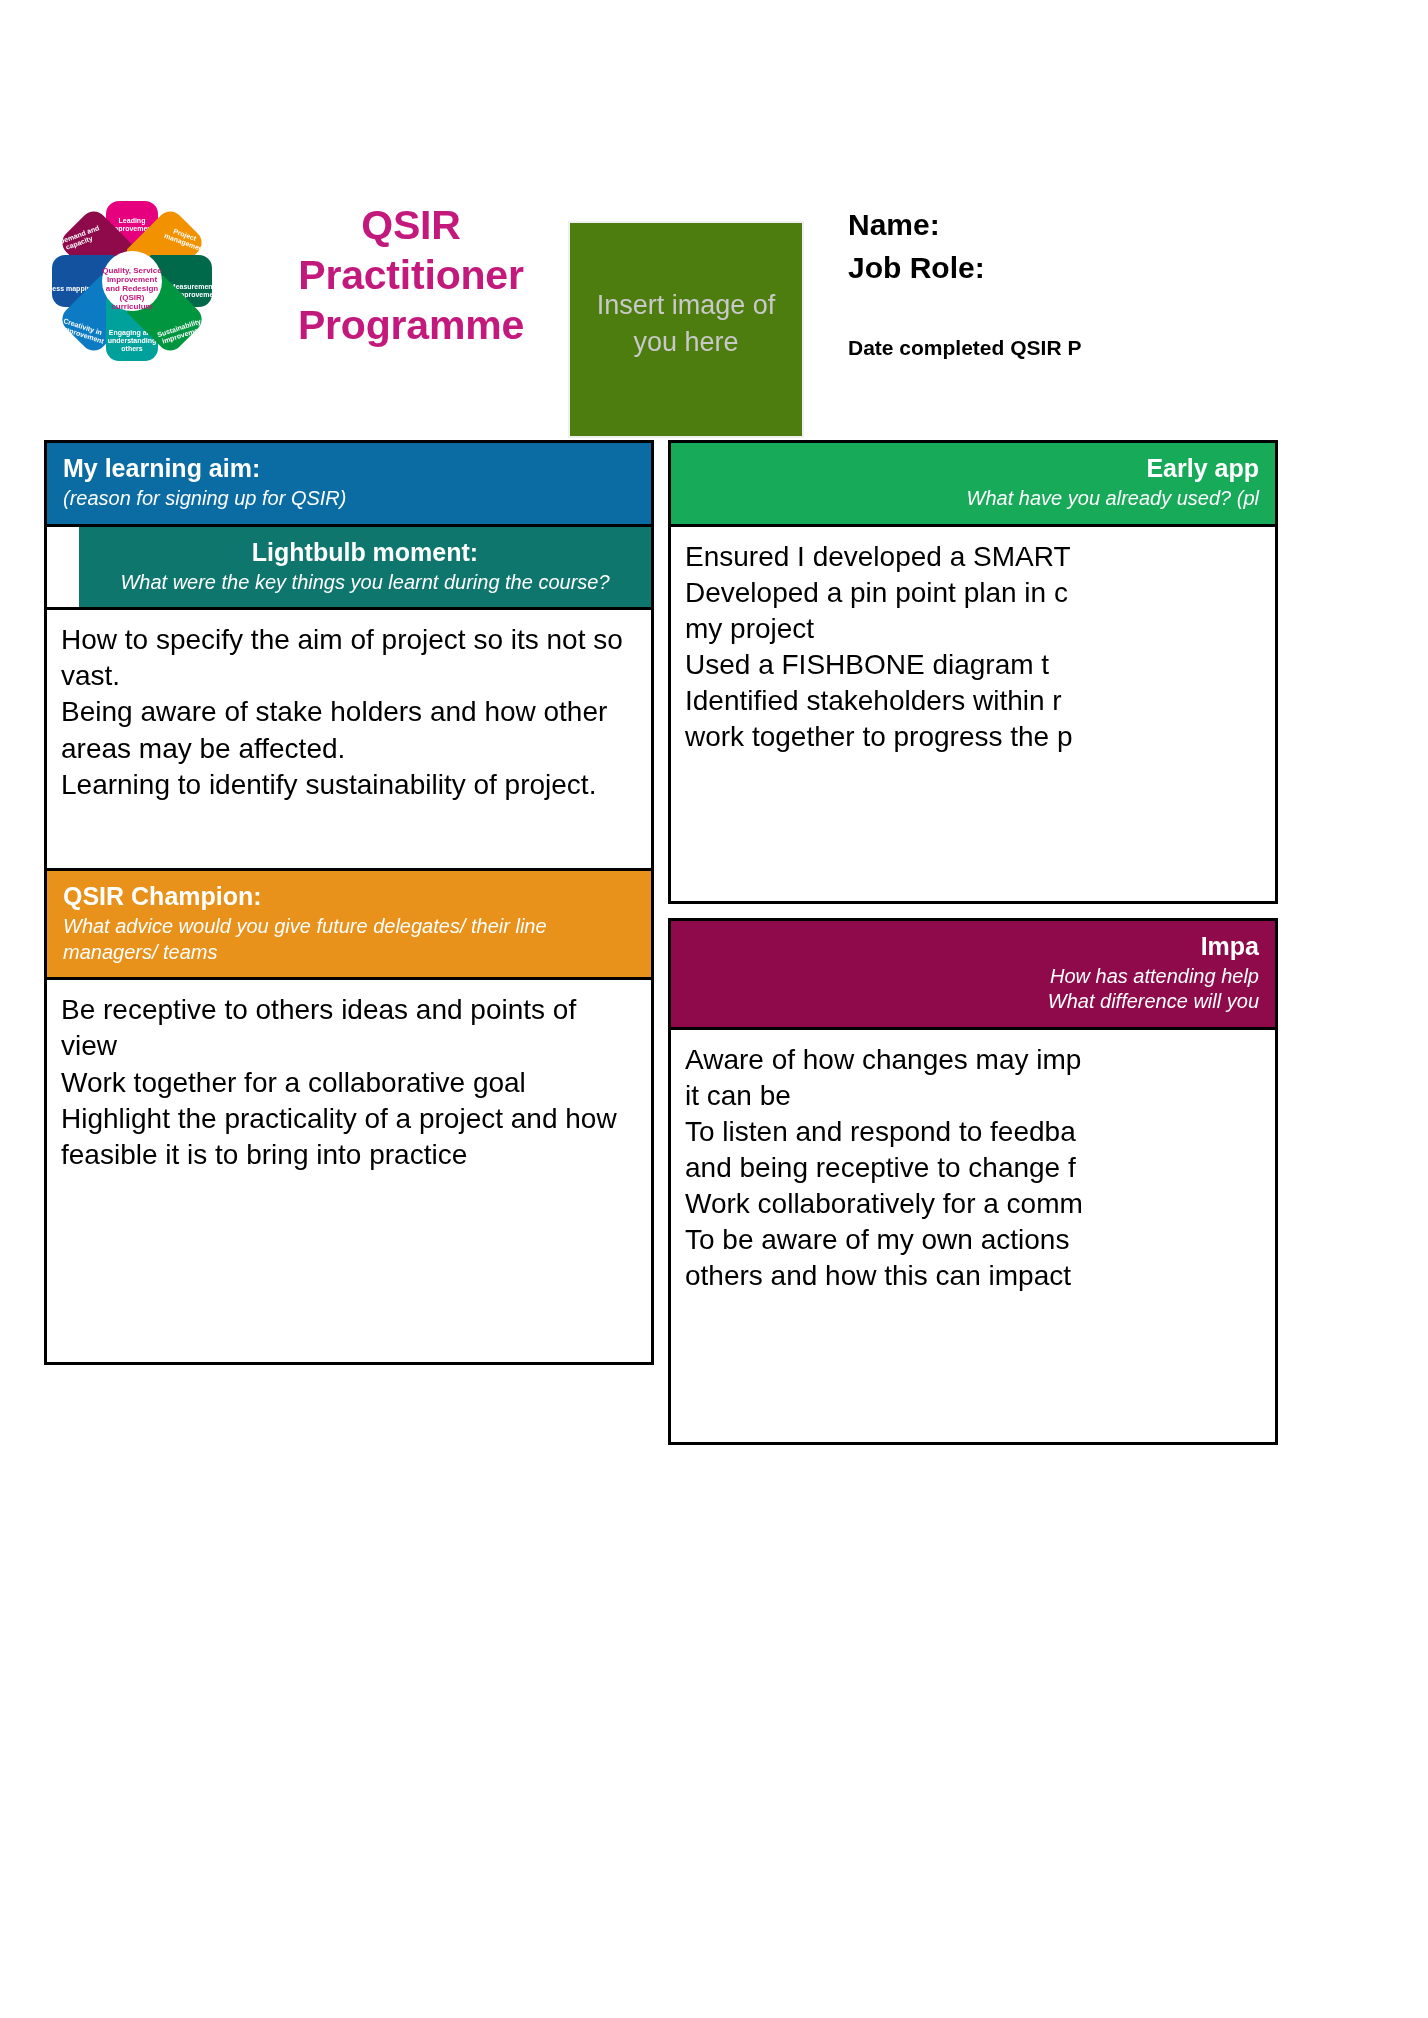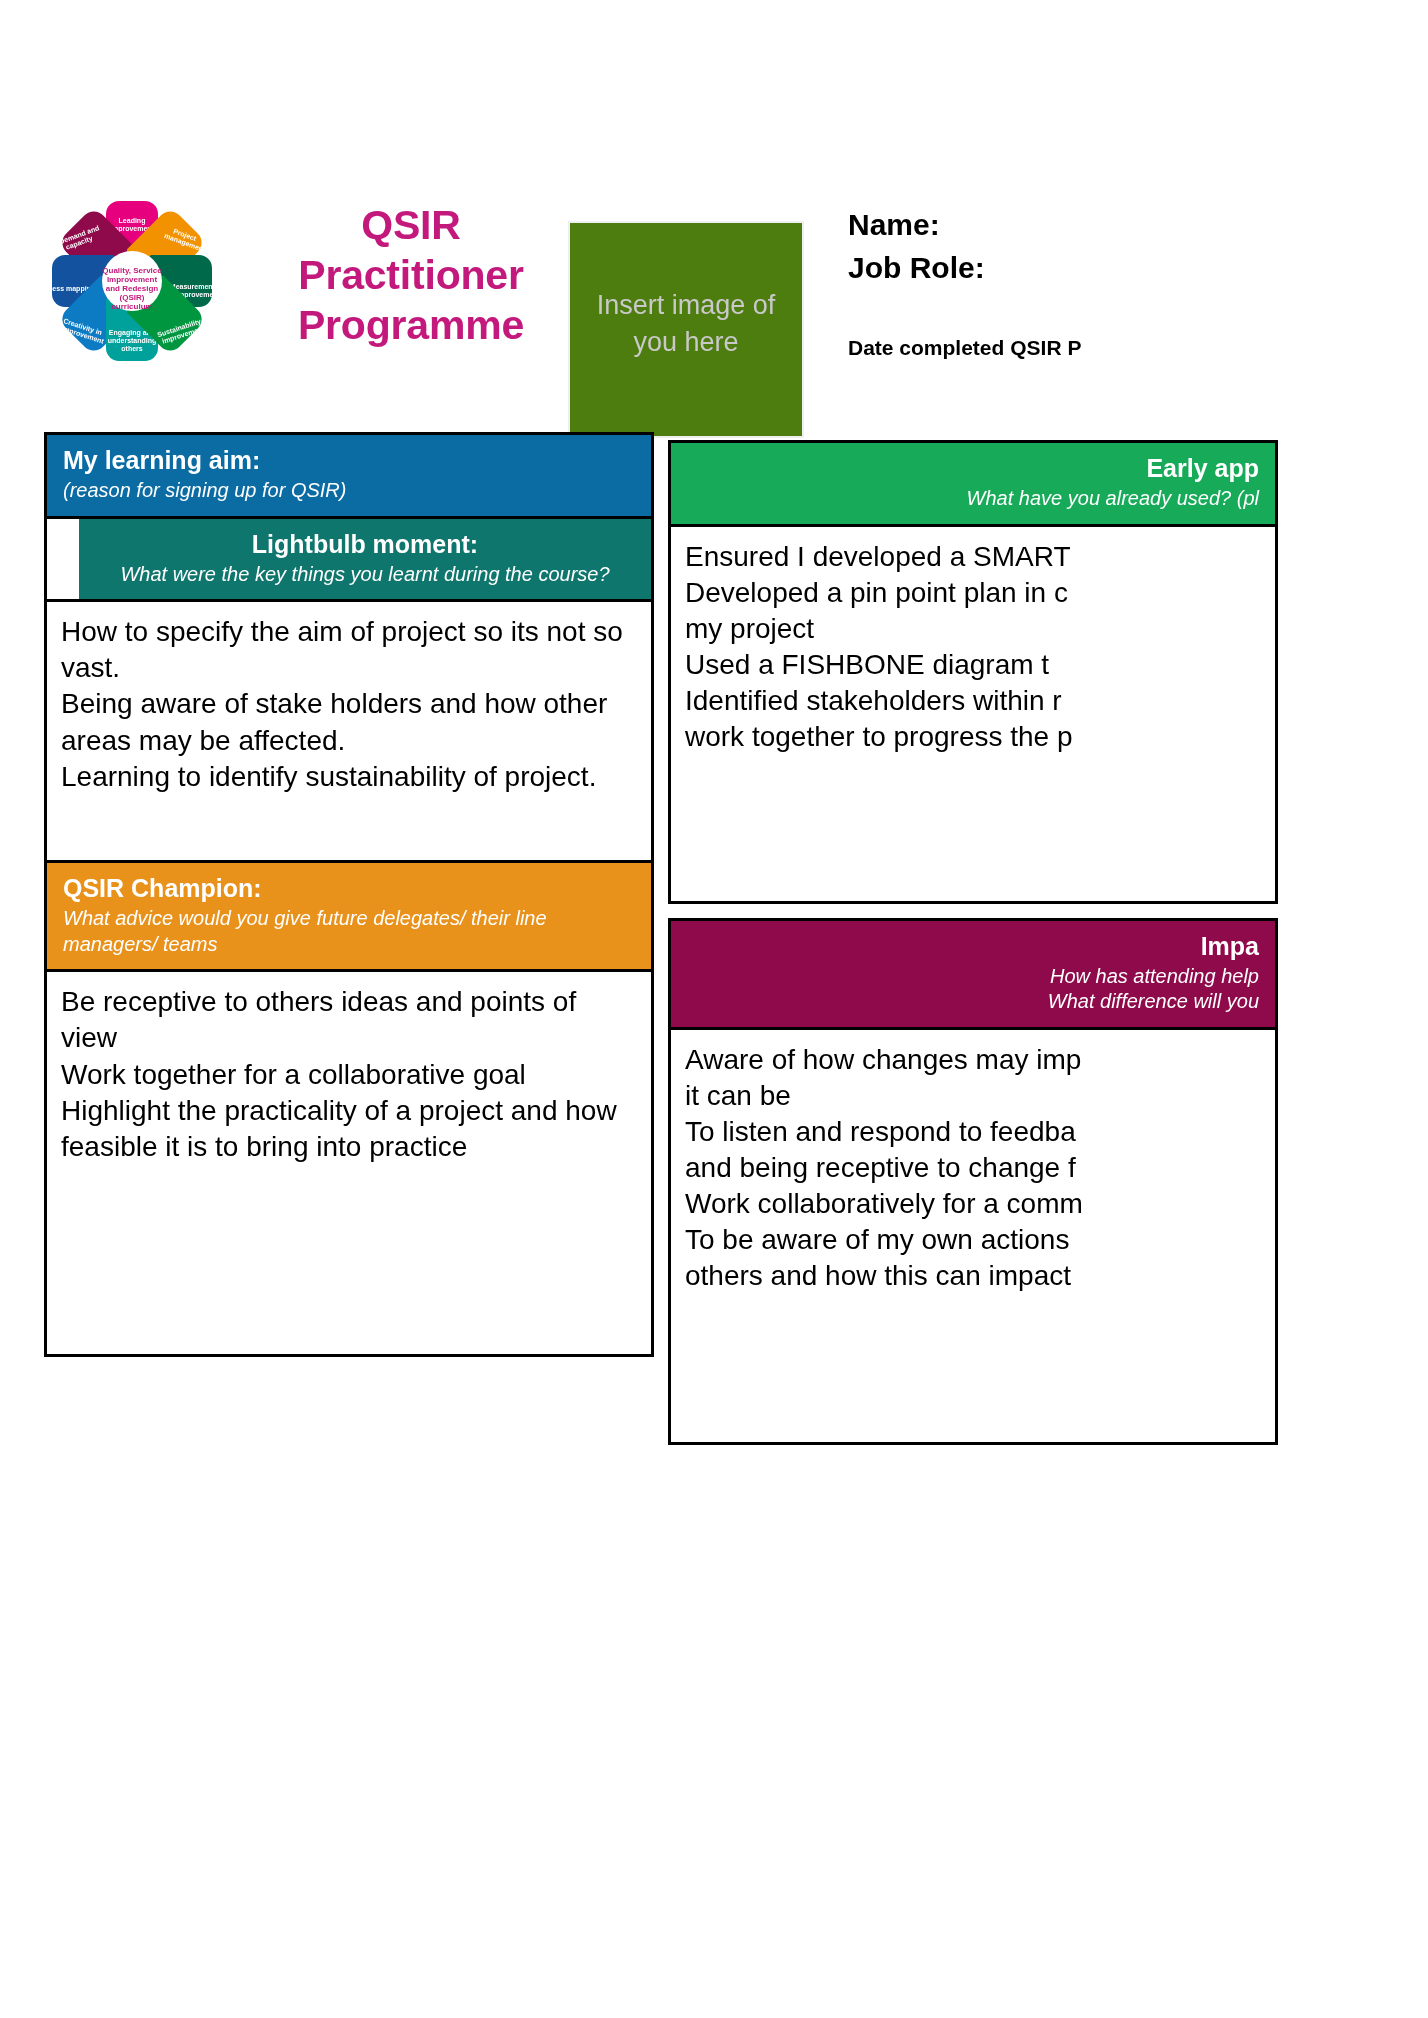--- a/index.html
+++ b/index.html
@@ -95,21 +95,21 @@
   .main {
     position: absolute;
     left: 0;
     top: 400px;
     width: 1428px;
   }
 
   .col-left {
     position: absolute;
     left: 44px;
-    top: 32px;
+    top: 40px;
     width: 610px;
   }
   .col-right {
     position: absolute;
     left: 668px;
     top: 24px;
     width: 610px;
   }
 
   .panel {

